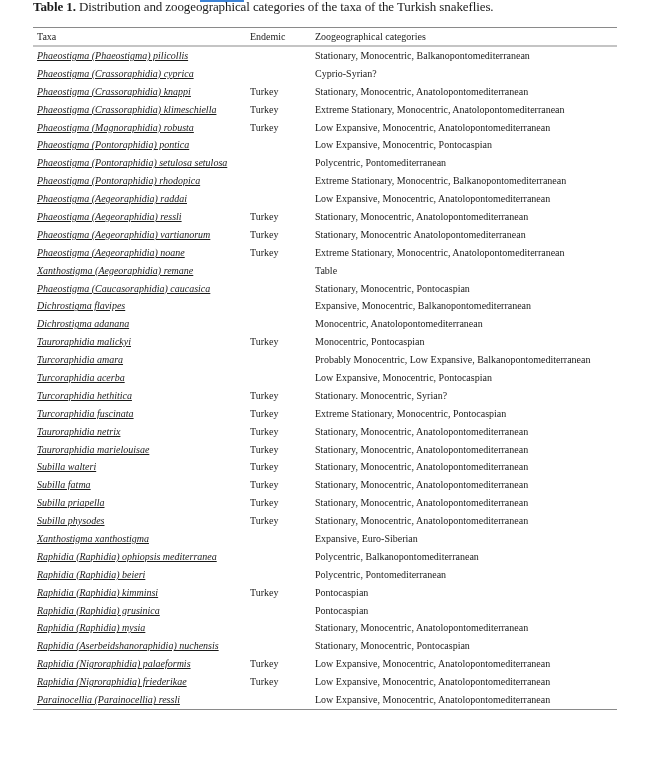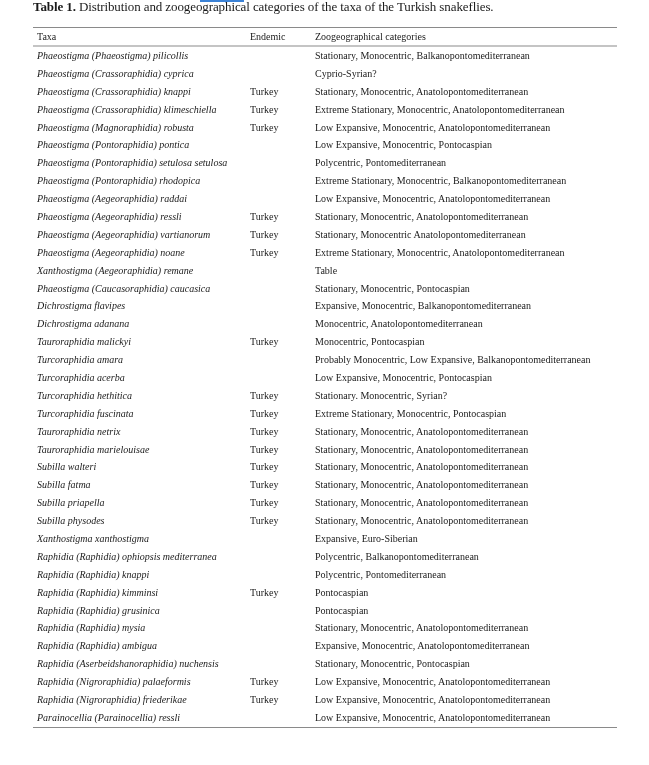--- a/index.html
+++ b/index.html
@@ -57,21 +57,21 @@
     td {
       height: 17.9px;
       padding: 0 0 0 4px;
       vertical-align: middle;
       white-space: nowrap;
       line-height: 12px;
     }
     col.c-taxa { width: 213px; }
     col.c-end { width: 65px; }
     col.c-zoo { width: 306px; }
-    td.taxa { font-style: italic; }
+    td.taxa { font-style: italic; text-decoration: underline; }
     .sel-mark {
       position: absolute;
       left: 200px;
       top: 0px;
       width: 44px;
       height: 2px;
       background: #3b82d6;
     }
   </style>
 </head>
@@ -237,43 +237,38 @@
           <td class="taxa">Xanthostigma xanthostigma</td>
           <td></td>
           <td>Expansive, Euro-Siberian</td>
         </tr>
         <tr>
           <td class="taxa">Raphidia (Raphidia) ophiopsis mediterranea</td>
           <td></td>
           <td>Polycentric, Balkanopontomediterranean</td>
         </tr>
         <tr>
-          <td class="taxa">Raphidia (Raphidia) knappi</td>
+          <td class="taxa">Raphidia (Raphidia) beieri</td>
           <td></td>
           <td>Polycentric, Pontomediterranean</td>
         </tr>
         <tr>
           <td class="taxa">Raphidia (Raphidia) kimminsi</td>
           <td>Turkey</td>
           <td>Pontocaspian</td>
         </tr>
         <tr>
           <td class="taxa">Raphidia (Raphidia) grusinica</td>
           <td></td>
           <td>Pontocaspian</td>
         </tr>
         <tr>
           <td class="taxa">Raphidia (Raphidia) mysia</td>
           <td></td>
           <td>Stationary, Monocentric, Anatolopontomediterranean</td>
-        </tr>
-        <tr>
-          <td class="taxa">Raphidia (Raphidia) ambigua</td>
-          <td></td>
-          <td>Expansive, Monocentric, Anatolopontomediterranean</td>
         </tr>
         <tr>
           <td class="taxa">Raphidia (Aserbeidshanoraphidia) nuchensis</td>
           <td></td>
           <td>Stationary, Monocentric, Pontocaspian</td>
         </tr>
         <tr>
           <td class="taxa">Raphidia (Nigroraphidia) palaeformis</td>
           <td>Turkey</td>
           <td>Low Expansive, Monocentric, Anatolopontomediterranean</td>

